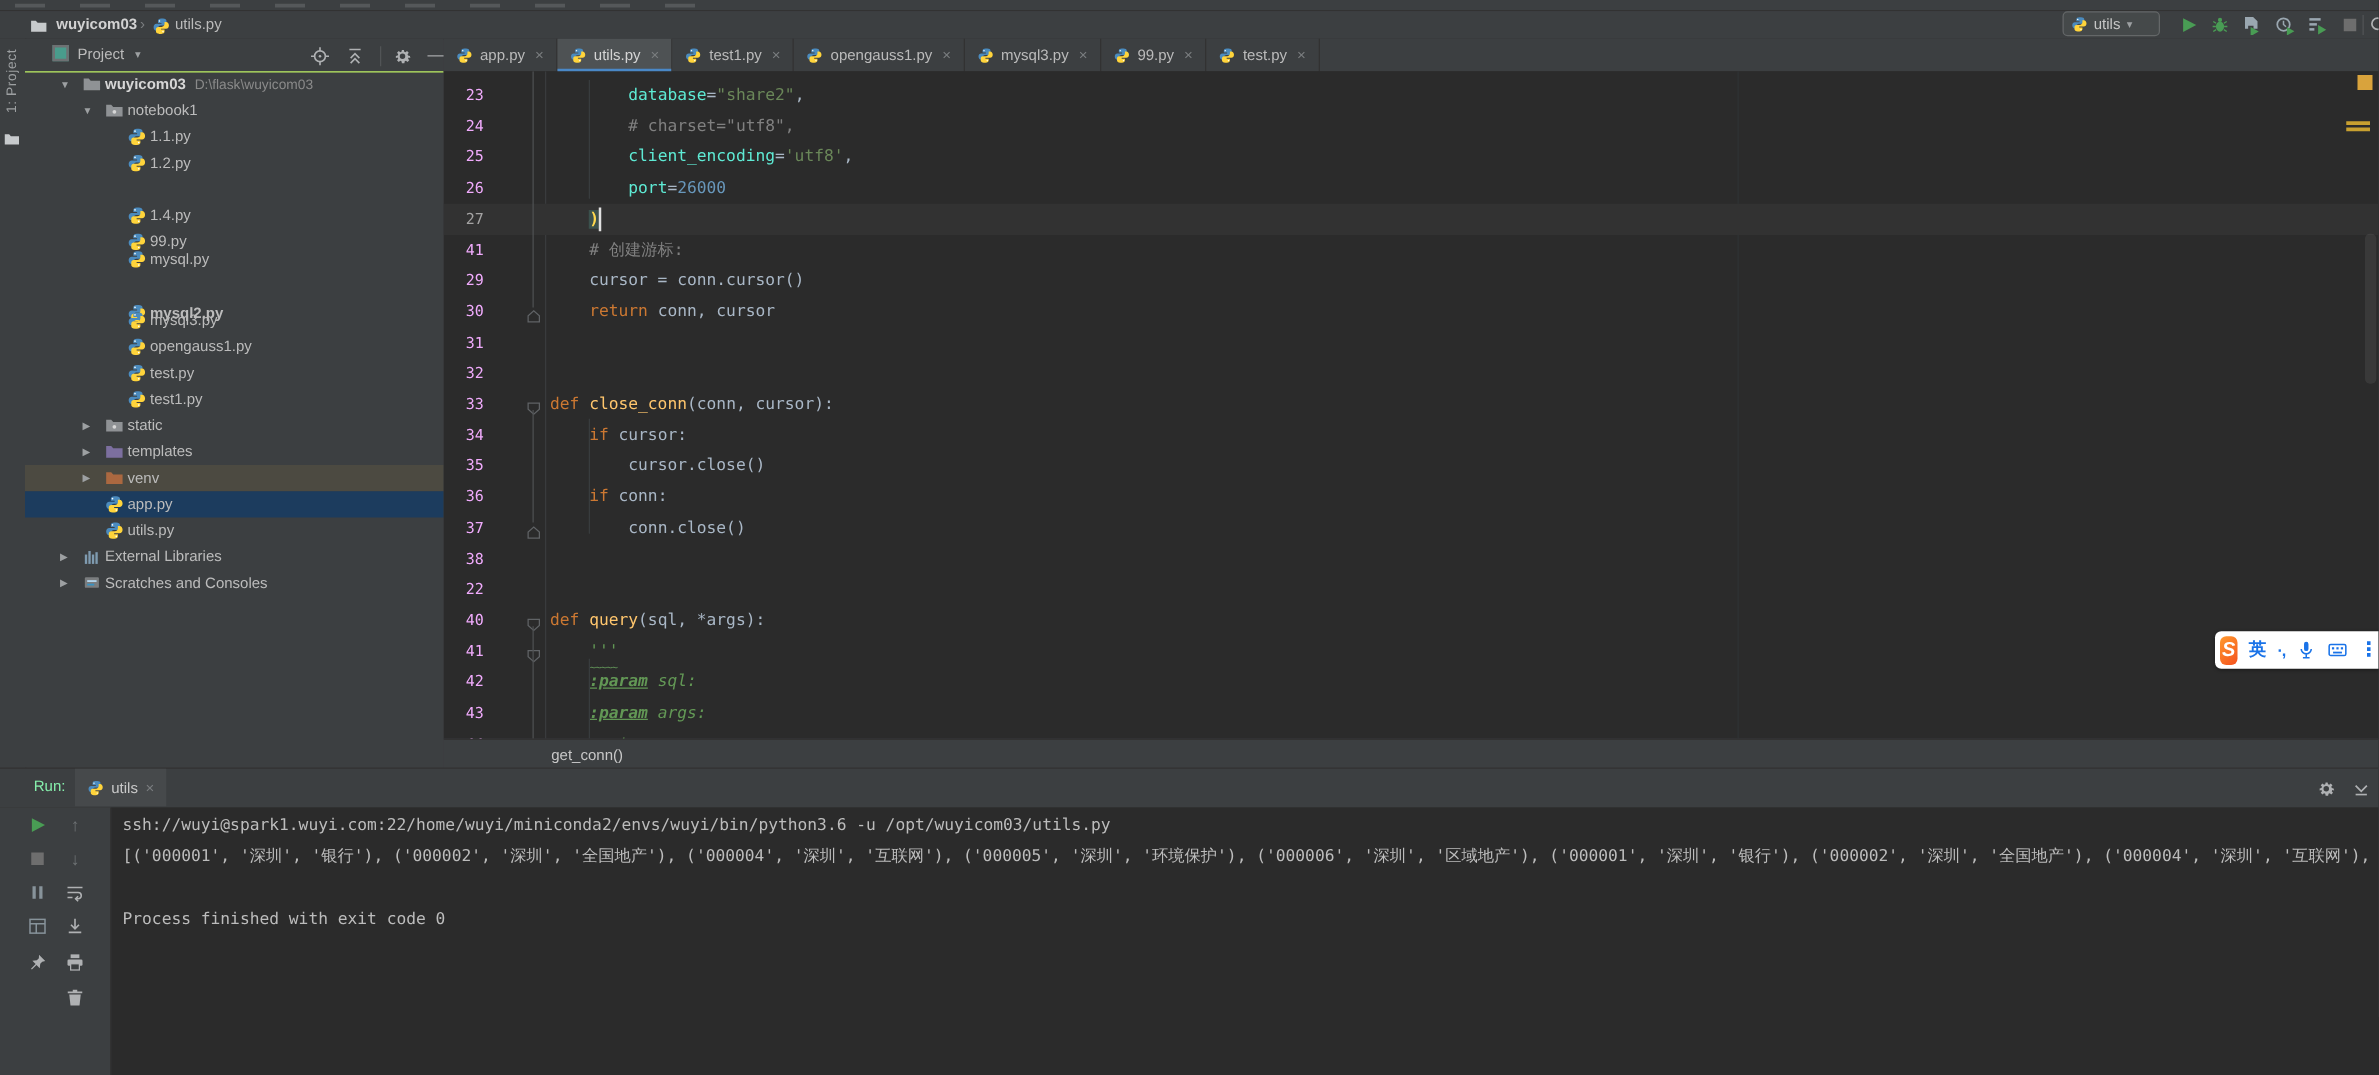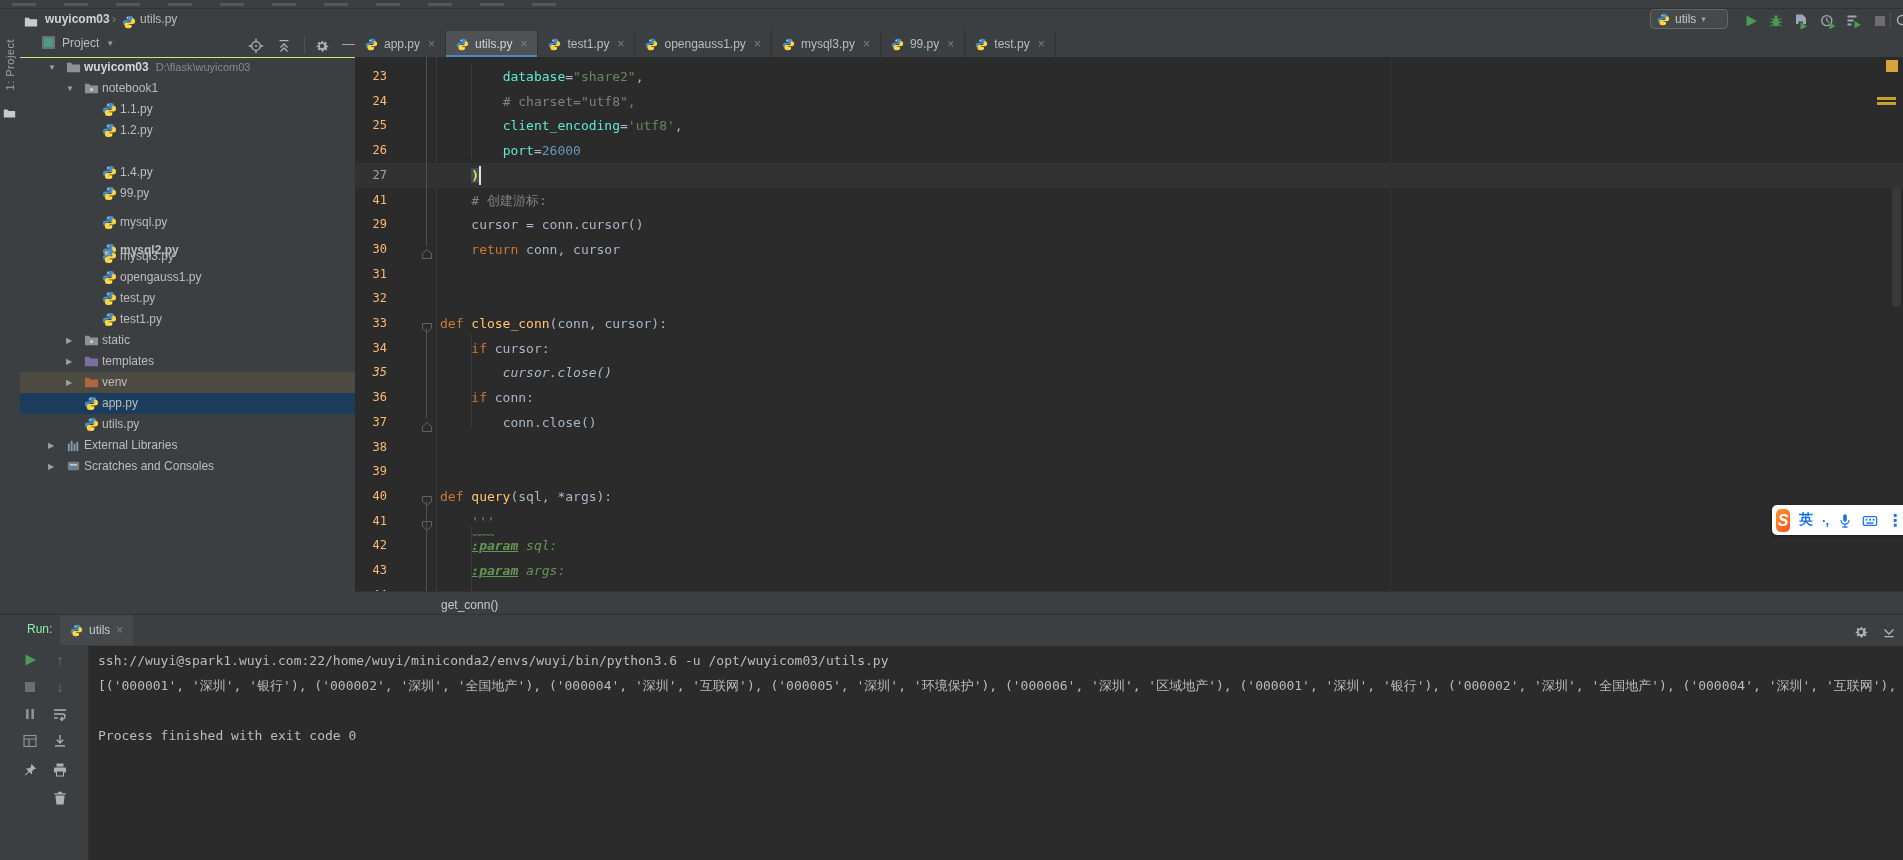--- a/index.html
+++ b/index.html
@@ -46,21 +46,21 @@
   #tabbar{left:355px;top:31px;width:1548px;height:26px;background:#3c3f41;border-bottom:1px solid #323232;display:flex;align-items:stretch;}
   .etab{display:flex;align-items:center;gap:6px;padding:0 10px;border-right:1px solid #323232;font-size:12px;color:#bbbbbb;position:relative;cursor:pointer;}
   .etab .x{color:#7b7e80;font-size:12px;margin-left:2px;}
   .etab.active{background:#4e5254;color:#d4d4d4;}
   .etab.active::after{content:"";position:absolute;left:0;right:0;bottom:-1px;height:3px;background:#4a88c7;}
 
   
   #editor{left:355px;top:57px;width:1548px;height:534px;background:#2b2b2b;overflow:hidden;}
   .codeline{position:absolute;left:0;width:100%;height:25px;line-height:25px;font-size:13px;}
   .codeline.current{background:#323232;}
-  .codeline .ln{position:absolute;left:0;width:32px;text-align:right;color:#fdba74;font-size:12px;}
+  .codeline .ln{position:absolute;left:0;width:32px;text-align:right;color:#f0abfc;font-size:12px;}
   .codeline.current .ln{color:#a4a3a3;}
   .codeline .src{position:absolute;top:0;white-space:pre;}
   .tk-kw{color:#cc7832;}
   .tk-fn{color:#ffc66d;}
   .tk-st{color:#6a8759;}
   .tk-nm{color:#6897bb;}
   .tk-cm{color:#808080;}
   .tk-pm{color:#5eead4;}
   .tk-tx{color:#a9b7c6;}
   .tk-dc{color:#629755;font-style:italic;}
@@ -261,21 +261,21 @@
       </div>
       <div class="treerow" style="top: 126px;">
         <span class="ticon" style="left:82px"><svg viewBox="0 0 16 16" width="100%" height="100%">
             <path fill="#4B8BBE" d="M8 1C6 1 5 1.9 5 3.1V5h3.2v.8H3.6C2.1 5.8 1 7 1 8.8 1 10.6 2.1 12 3.6 12H5v-2c0-1.4 1.2-2.6 2.6-2.6h3.2c1.1 0 2-.9 2-2V3.1C12.8 1.9 11.6 1 9.6 1H8z"></path>
             <path fill="#FFD43B" d="M8 15c2 0 3-.9 3-2.1V11H7.8v-.8h4.6c1.5 0 2.6-1.2 2.6-3 0-1.8-1.1-3.2-2.6-3.2H11v2c0 1.4-1.2 2.6-2.6 2.6H5.2c-1.1 0-2 .9-2 2v2.3C3.2 14.1 4.4 15 6.4 15H8z"></path>
             <circle fill="#fff" cx="6.4" cy="3.1" r=".7"></circle>
             <circle fill="#fff" cx="9.6" cy="12.9" r=".7"></circle>
           </svg></span>
         <span class="lbl" style="left:100px">99.py</span>
       </div>
-      <div class="treerow" style="top: 155px;">
+      <div class="treerow" style="top: 140px;">
         <span class="ticon" style="left:82px"><svg viewBox="0 0 16 16" width="100%" height="100%">
             <path fill="#4B8BBE" d="M8 1C6 1 5 1.9 5 3.1V5h3.2v.8H3.6C2.1 5.8 1 7 1 8.8 1 10.6 2.1 12 3.6 12H5v-2c0-1.4 1.2-2.6 2.6-2.6h3.2c1.1 0 2-.9 2-2V3.1C12.8 1.9 11.6 1 9.6 1H8z"></path>
             <path fill="#FFD43B" d="M8 15c2 0 3-.9 3-2.1V11H7.8v-.8h4.6c1.5 0 2.6-1.2 2.6-3 0-1.8-1.1-3.2-2.6-3.2H11v2c0 1.4-1.2 2.6-2.6 2.6H5.2c-1.1 0-2 .9-2 2v2.3C3.2 14.1 4.4 15 6.4 15H8z"></path>
             <circle fill="#fff" cx="6.4" cy="3.1" r=".7"></circle>
             <circle fill="#fff" cx="9.6" cy="12.9" r=".7"></circle>
           </svg></span>
         <span class="lbl" style="left:100px">mysql.py</span>
       </div>
       <div class="treerow" style="top: 183px; font-weight: bold;">
         <span class="ticon" style="left:82px"><svg viewBox="0 0 16 16" width="100%" height="100%">
@@ -509,41 +509,41 @@
           <span class="ln">33</span>
           <span class="foldmk" style="top:6px"><svg viewBox="0 0 12 12" width="12" height="12" fill="none" stroke="#606366">
               <path d="M1.5 1.5h9v4.8L6 10.4 1.5 6.3z"></path>
             </svg></span>
           <span class="src" style="left:85px"><span class="tk-kw">def</span><span class="tk-tx"> </span><span class="tk-fn">close_conn</span><span class="tk-tx">(conn, cursor):</span></span>
         </div>
         <div class="codeline" style="top: 278.7px;">
           <span class="ln">34</span>
           <span class="src" style="left:116.32px"><span class="tk-kw">if</span><span class="tk-tx"> cursor:</span></span>
         </div>
-        <div class="codeline" style="top: 303.4px; font-style: italic;">
+        <div class="codeline" style="top: 303.4px;">
           <span class="ln">35</span>
           <span class="src" style="left:147.64px"><span class="tk-tx">cursor.close()</span></span>
         </div>
         <div class="codeline" style="top: 328.1px;">
           <span class="ln">36</span>
           <span class="src" style="left:116.32px"><span class="tk-kw">if</span><span class="tk-tx"> conn:</span></span>
         </div>
         <div class="codeline" style="top: 352.8px;">
           <span class="ln">37</span>
           <span class="foldmk" style="top:6px"><svg viewBox="0 0 12 12" width="12" height="12" fill="none" stroke="#606366">
               <path d="M1.5 10.5h9V5.7L6 1.6 1.5 5.7z"></path>
             </svg></span>
           <span class="src" style="left:147.64px"><span class="tk-tx">conn.close()</span></span>
         </div>
         <div class="codeline" style="top: 377.5px;">
           <span class="ln">38</span>
           <span class="src" style="left:85px"></span>
         </div>
         <div class="codeline" style="top: 402.2px;">
-          <span class="ln">39</span>
+          <span class="ln">22</span>
           <span class="src" style="left:85px"></span>
         </div>
         <div class="codeline" style="top: 426.9px;">
           <span class="ln">40</span>
           <span class="foldmk" style="top:6px"><svg viewBox="0 0 12 12" width="12" height="12" fill="none" stroke="#606366">
               <path d="M1.5 1.5h9v4.8L6 10.4 1.5 6.3z"></path>
             </svg></span>
           <span class="src" style="left:85px"><span class="tk-kw">def</span><span class="tk-tx"> </span><span class="tk-fn">query</span><span class="tk-tx">(sql, *args):</span></span>
         </div>
         <div class="codeline" style="top: 451.6px;">

